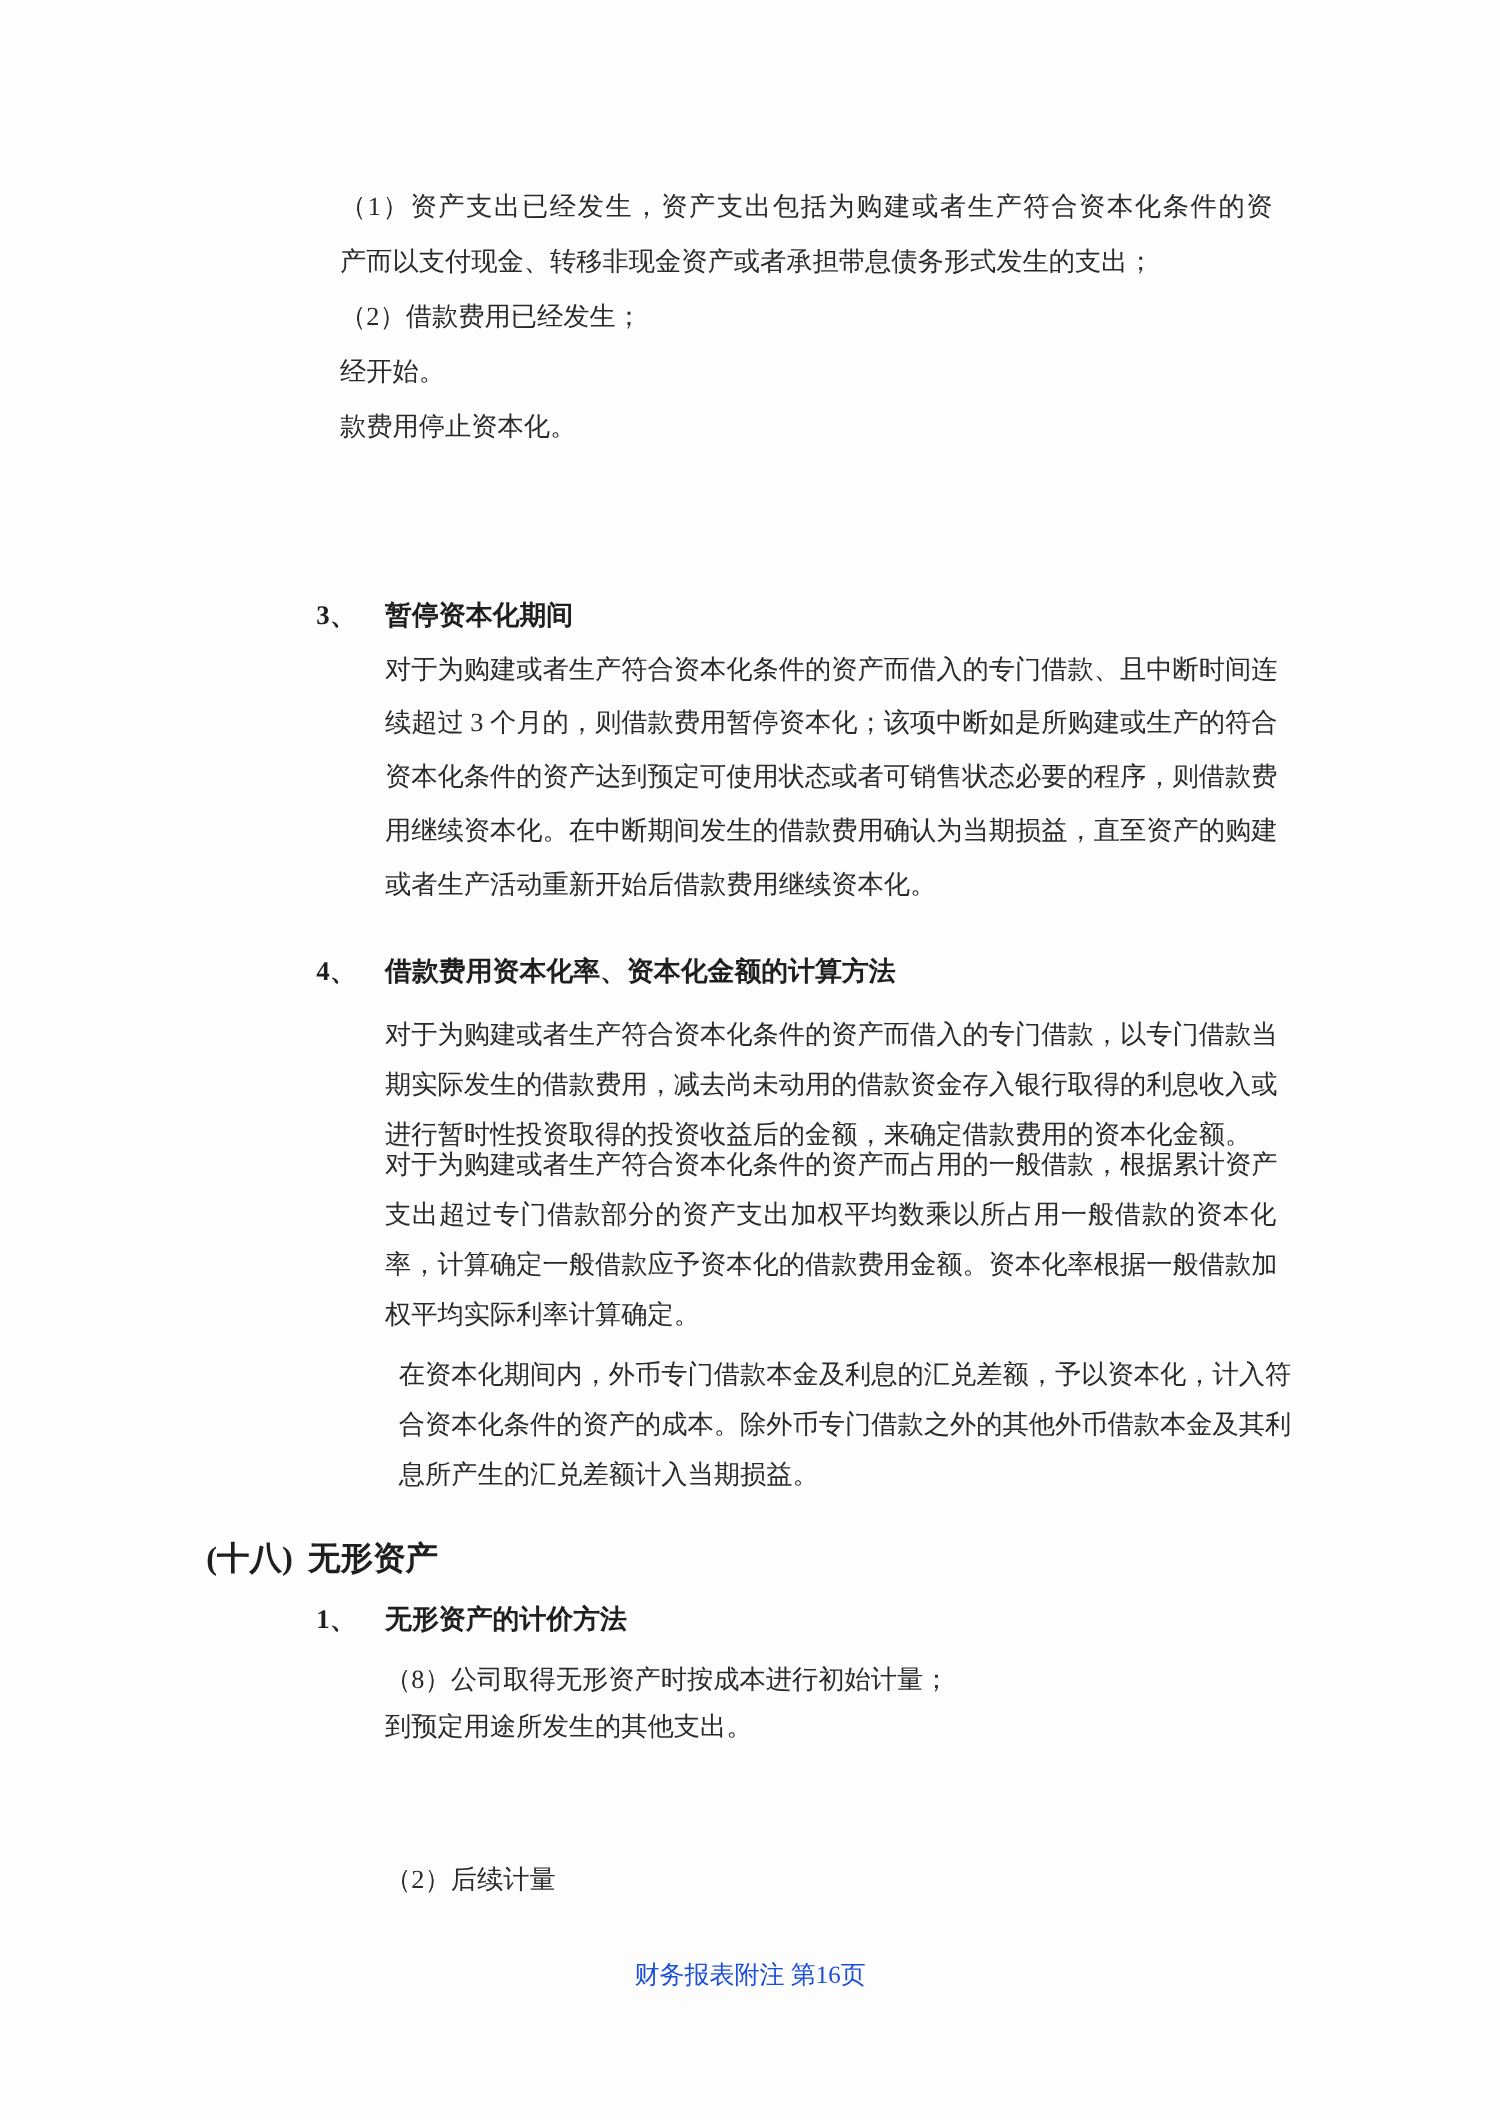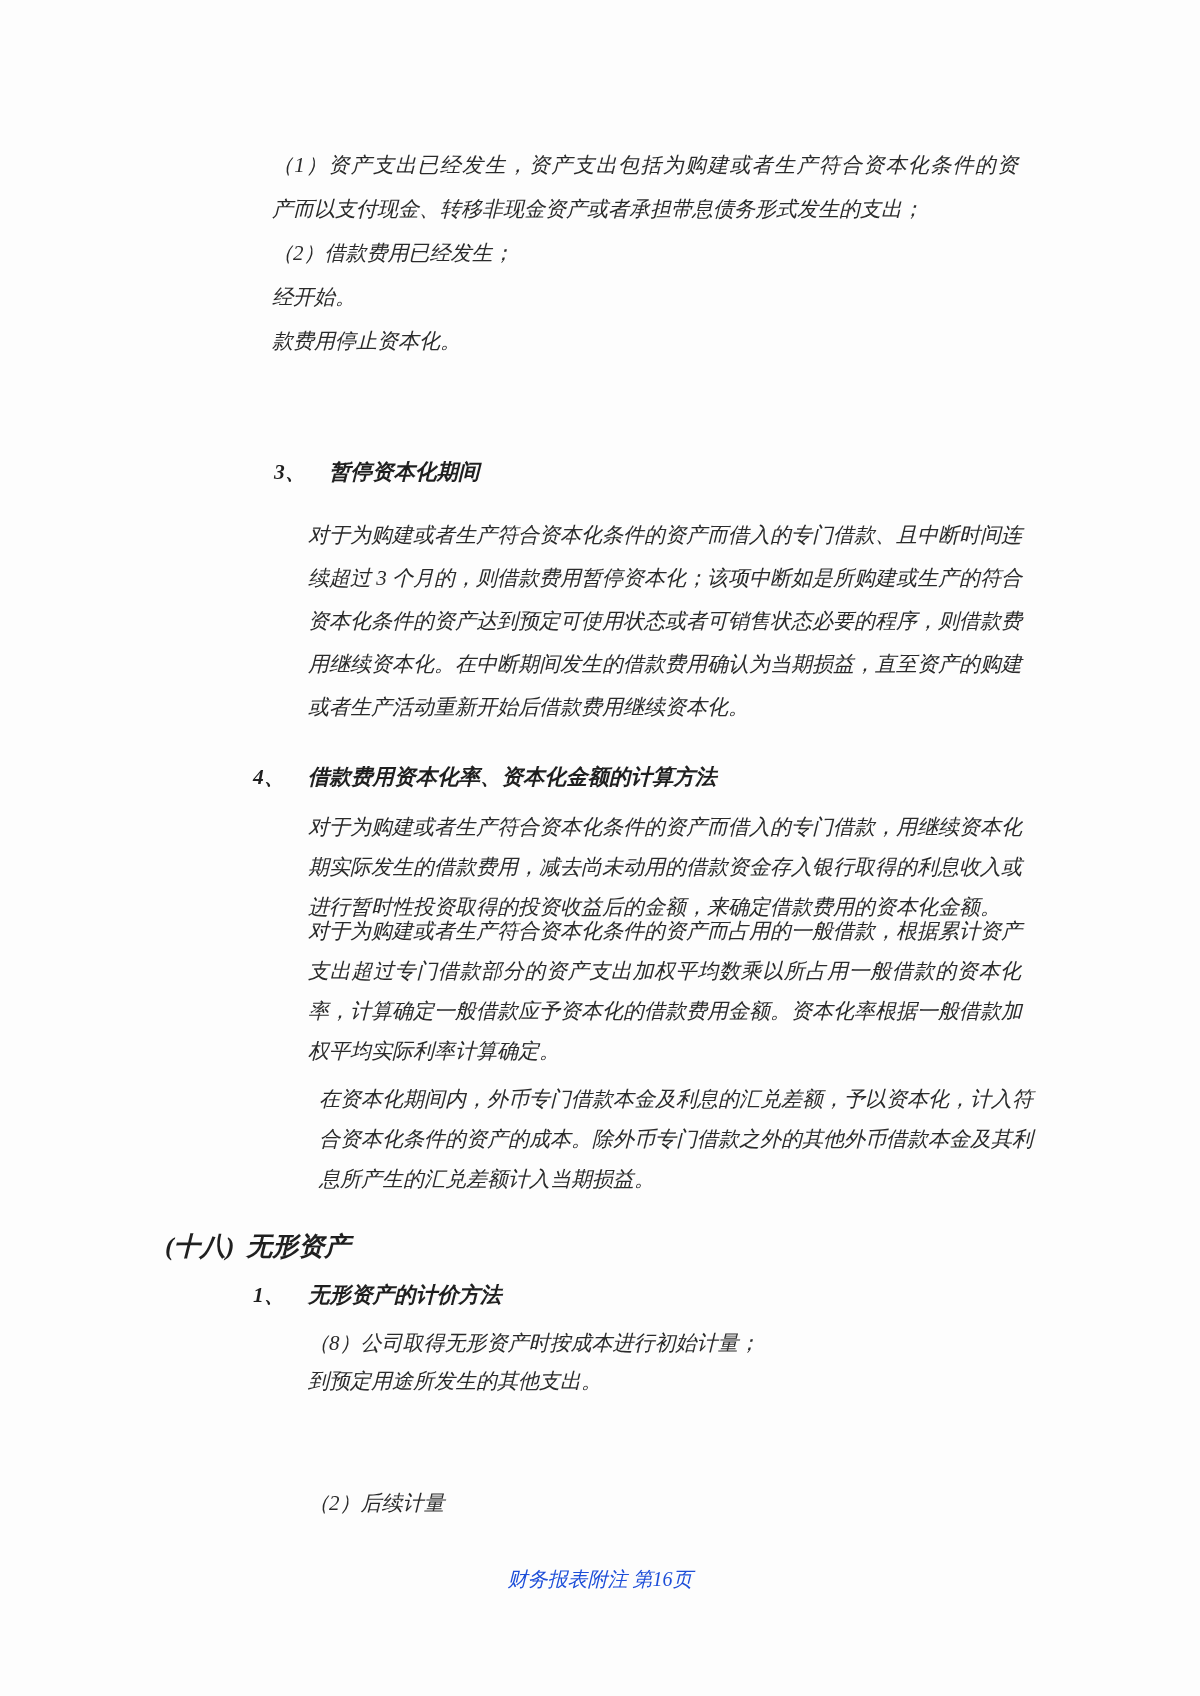--- a/index.html
+++ b/index.html
@@ -10,21 +10,21 @@
   .page {
     position: relative;
     width: 1200px;
     height: 1696px;
     margin: 0 auto;
     background: #fdfdfd;
     font-family: "Liberation Serif", "DejaVu Serif", serif;
     color: #2a2a2a;
     overflow: hidden;
   }
-  .abs { position: absolute; font-style: italic; }
+  .abs { position: absolute; }
   .line {
     white-space: nowrap;
   }
   
   .j {
     text-align: justify;
     text-align-last: justify;
     text-justify: inter-character;
   }
   .body-block {
@@ -37,21 +37,21 @@
   .heading {
     font-weight: bold;
     color: #1f1f1f;
     font-size: 21.5px;
     line-height: 30px;
   }
   .heading .num {
     display: inline-block;
     width: 55px;
   }
-  #s3-head { left: 253px; top: 457px; margin-left: 21px; }
+  #s3-head { left: 253px; top: 477px; }
   #s3-para { left: 308px; top: 514px; width: 713px; line-height: 43px; }
   #s4-head { left: 253px; top: 762px; }
   #s4-p1 { left: 308px; top: 807px; width: 713px; line-height: 40px; }
   #s4-p2 { left: 308px; top: 911px; width: 713px; line-height: 40px; }
   #s4-p3 { left: 308px; top: 1079px; width: 713px; line-height: 40px; margin-left: 11px; }
   #s18-head { left: 165px; top: 1232px; font-size: 26px; }
   #s18-head .s18num { margin-right: 12px; }
   #sub1-head { left: 253px; top: 1280px; }
   #item1 { left: 308px; top: 1323px; line-height: 40px; }
   #wg-para { left: 308px; top: 1361px; width: 713px; line-height: 40px; }
@@ -84,21 +84,21 @@
     <div class="line j">续超过 3 个月的，则借款费用暂停资本化；该项中断如是所购建或生产的符合</div>
     <div class="line j">资本化条件的资产达到预定可使用状态或者可销售状态必要的程序，则借款费</div>
     <div class="line j">用继续资本化。在中断期间发生的借款费用确认为当期损益，直至资产的购建</div>
     <div class="line">或者生产活动重新开始后借款费用继续资本化。</div>
   </div>
 
   <div id="s4-head" class="abs heading">
     <span class="num">4、</span><span>借款费用资本化率、资本化金额的计算方法</span>
   </div>
   <div id="s4-p1" class="abs body-block">
-    <div class="line j">对于为购建或者生产符合资本化条件的资产而借入的专门借款，用继续资本化</div>
+    <div class="line j">对于为购建或者生产符合资本化条件的资产而借入的专门借款，以专门借款当</div>
     <div class="line j">期实际发生的借款费用，减去尚未动用的借款资金存入银行取得的利息收入或</div>
     <div class="line">进行暂时性投资取得的投资收益后的金额，来确定借款费用的资本化金额。</div>
   </div>
   <div id="s4-p2" class="abs body-block">
     <div class="line j">对于为购建或者生产符合资本化条件的资产而占用的一般借款，根据累计资产</div>
     <div class="line j">支出超过专门借款部分的资产支出加权平均数乘以所占用一般借款的资本化</div>
     <div class="line j">率，计算确定一般借款应予资本化的借款费用金额。资本化率根据一般借款加</div>
     <div class="line">权平均实际利率计算确定。</div>
   </div>
   <div id="s4-p3" class="abs body-block">

